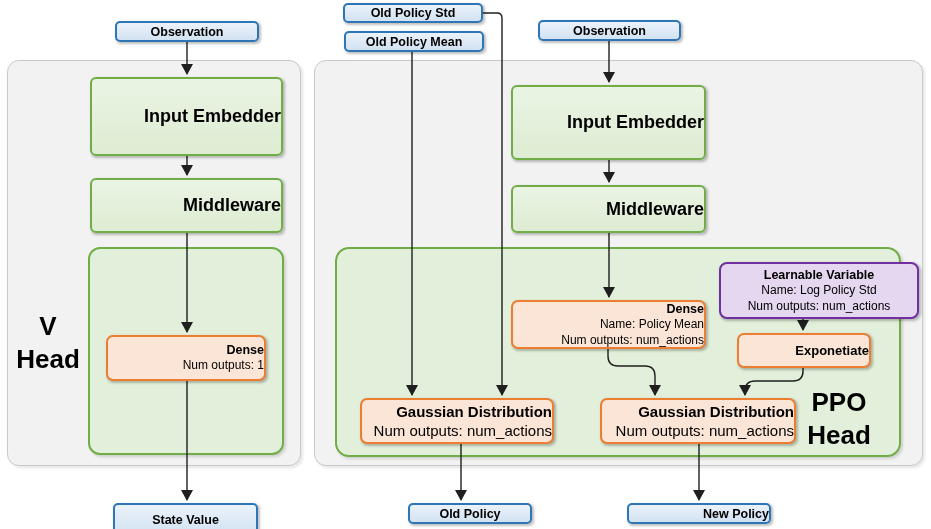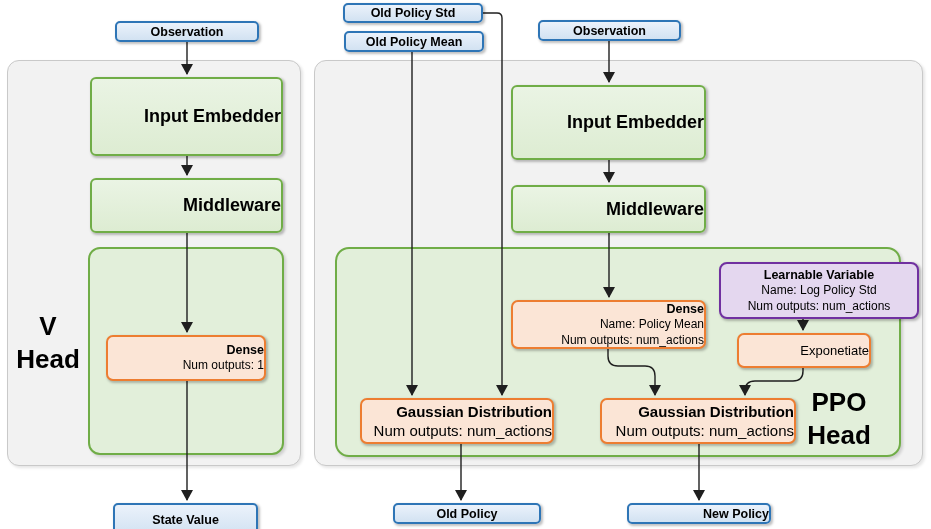--- a/index.html
+++ b/index.html
@@ -54,21 +54,21 @@
   }
   .purple {
     background:var(--purple-fill,#e4d7ef);
     border:2.5px solid var(--purple-border,#7030a0);
     border-radius:8px;
     font-size:12.5px;
   }
   .node .title { font-weight:bold; font-size:12.5px; line-height:1.3; }
   .node .line  { font-weight:normal; font-size:12px; line-height:1.3; }
   .gauss .title, .gauss .line { font-size:15px; }
-  .exp-title { font-weight:normal; font-size:13px; }
+  .exp-title { font-weight:bold; font-size:13px; }
 </style>
 </head>
 <body>
 
 <div class="canvas">
 
   <div class="panel" style="left:7px; top:60px; width:294px; height:406px;"></div>
   <div class="panel" style="left:314px; top:60px; width:609px; height:406px;"></div>
 
   <div class="gcontainer" style="left:88px; top:247px; width:196px; height:208px;"></div>
@@ -157,20 +157,20 @@
 
   <div class="node orange gauss" style="left:360px; top:398px; width:194px; height:46px;">
     <div class="title">Gaussian Distribution</div>
     <div class="line">Num outputs: num_actions</div>
   </div>
   <div class="node orange gauss" style="left:600px; top:398px; width:196px; height:46px;">
     <div class="title">Gaussian Distribution</div>
     <div class="line">Num outputs: num_actions</div>
   </div>
 
-  <div class="node blue" style="left:393px; top:503px; width:148px; height:21px;">
+  <div class="node blue" style="left:408px; top:503px; width:124px; height:21px;">
     <span>Old Policy</span>
   </div>
   <div class="node blue" style="left:627px; top:503px; width:144px; height:21px;align-items:flex-end;">
     <span>New Policy</span>
   </div>
 
 </div>
 
 </body></html>

